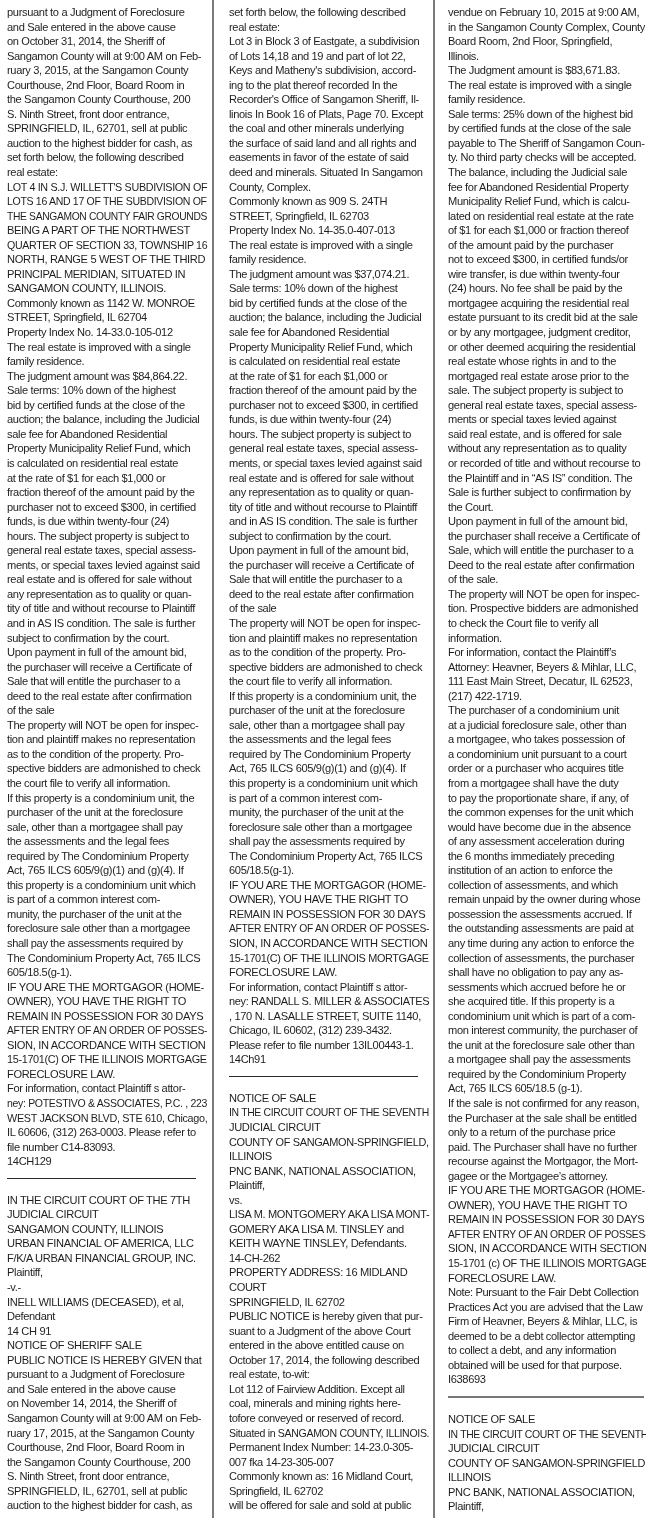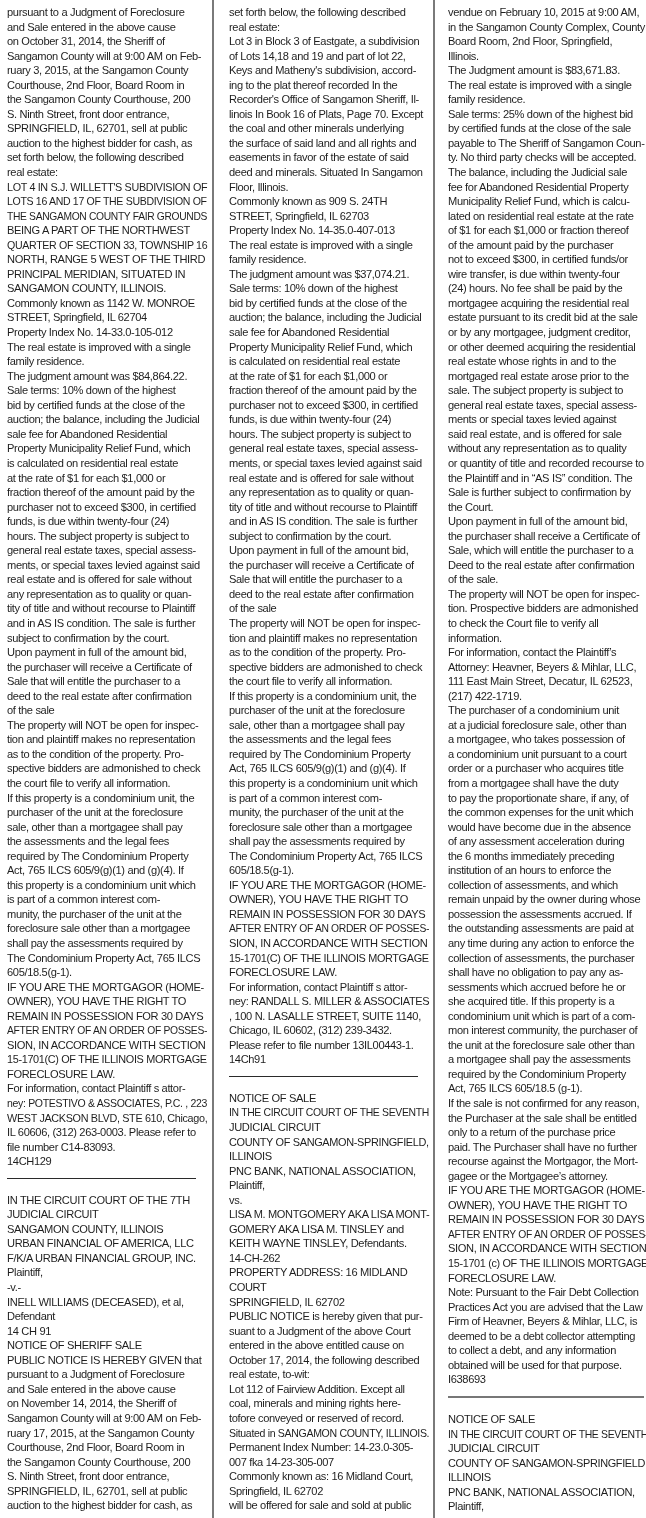--- a/index.html
+++ b/index.html
@@ -137,21 +137,21 @@
       <span class="ln">Lot 3 in Block 3 of Eastgate, a subdivision</span>
       <span class="ln">of Lots 14,18 and 19 and part of lot 22,</span>
       <span class="ln">Keys and Matheny's subdivision, accord-</span>
       <span class="ln">ing to the plat thereof recorded In the</span>
       <span class="ln">Recorder's Office of Sangamon Sheriff, Il-</span>
       <span class="ln">linois In Book 16 of Plats, Page 70. Except</span>
       <span class="ln">the coal and other minerals underlying</span>
       <span class="ln">the surface of said land and all rights and</span>
       <span class="ln">easements in favor of the estate of said</span>
       <span class="ln">deed and minerals. Situated In Sangamon</span>
-      <span class="ln">Floor, Illinois.</span>
+      <span class="ln">County, Complex.</span>
       <span class="ln">Commonly known as 909 S. 24TH</span>
       <span class="ln">STREET, Springfield, IL 62703</span>
       <span class="ln">Property Index No. 14-35.0-407-013</span>
       <span class="ln">The real estate is improved with a single</span>
       <span class="ln">family residence.</span>
       <span class="ln">The judgment amount was $37,074.21.</span>
       <span class="ln">Sale terms: 10% down of the highest</span>
       <span class="ln">bid by certified funds at the close of the</span>
       <span class="ln">auction; the balance, including the Judicial</span>
       <span class="ln">sale fee for Abandoned Residential</span>
@@ -194,21 +194,21 @@
       <span class="ln">605/18.5(g-1).</span>
       <span class="ln">IF YOU ARE THE MORTGAGOR (HOME-</span>
       <span class="ln">OWNER), YOU HAVE THE RIGHT TO</span>
       <span class="ln">REMAIN IN POSSESSION FOR 30 DAYS</span>
       <span class="ln" style="transform: scaleX(0.93); transform-origin: 0px 0px;">AFTER ENTRY OF AN ORDER OF POSSES-</span>
       <span class="ln">SION, IN ACCORDANCE WITH SECTION</span>
       <span class="ln" style="transform: scaleX(0.98); transform-origin: 0px 0px;">15-1701(C) OF THE ILLINOIS MORTGAGE</span>
       <span class="ln">FORECLOSURE LAW.</span>
       <span class="ln">For information, contact Plaintiff s attor-</span>
       <span class="ln" style="transform: scaleX(0.99); transform-origin: 0px 0px;">ney: RANDALL S. MILLER &amp; ASSOCIATES</span>
-      <span class="ln">, 100 N. LASALLE STREET, SUITE 1140,</span>
+      <span class="ln">, 170 N. LASALLE STREET, SUITE 1140,</span>
       <span class="ln">Chicago, IL 60602, (312) 239-3432.</span>
       <span class="ln">Please refer to file number 13IL00443-1.</span>
       <span class="ln">14Ch91</span>
       <span class="sep"></span>
       <span class="ln">NOTICE OF SALE</span>
       <span class="ln" style="transform: scaleX(0.939); transform-origin: 0px 0px;">IN THE CIRCUIT COURT OF THE SEVENTH</span>
       <span class="ln">JUDICIAL CIRCUIT</span>
       <span class="ln" style="transform: scaleX(0.985); transform-origin: 0px 0px;">COUNTY OF SANGAMON-SPRINGFIELD,</span>
       <span class="ln">ILLINOIS</span>
       <span class="ln">PNC BANK, NATIONAL ASSOCIATION,</span>
@@ -262,21 +262,21 @@
       <span class="ln">estate pursuant to its credit bid at the sale</span>
       <span class="ln">or by any mortgagee, judgment creditor,</span>
       <span class="ln">or other deemed acquiring the residential</span>
       <span class="ln">real estate whose rights in and to the</span>
       <span class="ln">mortgaged real estate arose prior to the</span>
       <span class="ln">sale.  The subject property is subject to</span>
       <span class="ln">general real estate taxes, special assess-</span>
       <span class="ln">ments or special taxes levied against</span>
       <span class="ln">said real estate, and is offered for sale</span>
       <span class="ln">without any representation as to quality</span>
-      <span class="ln">or quantity of title and recorded recourse to</span>
+      <span class="ln">or recorded of title and without recourse to</span>
       <span class="ln">the Plaintiff and in “AS IS” condition.  The</span>
       <span class="ln">Sale is further subject to confirmation by</span>
       <span class="ln">the Court.</span>
       <span class="ln">Upon payment in full of the amount bid,</span>
       <span class="ln">the purchaser shall receive a Certificate of</span>
       <span class="ln">Sale, which will entitle the purchaser to a</span>
       <span class="ln">Deed to the real estate after confirmation</span>
       <span class="ln">of the sale.</span>
       <span class="ln">The property will NOT be open for inspec-</span>
       <span class="ln">tion.  Prospective bidders are admonished</span>
@@ -290,21 +290,21 @@
       <span class="ln">at a judicial foreclosure sale, other than</span>
       <span class="ln">a mortgagee, who takes possession of</span>
       <span class="ln">a condominium unit pursuant to a court</span>
       <span class="ln">order or a purchaser who acquires title</span>
       <span class="ln">from a mortgagee shall have the duty</span>
       <span class="ln">to pay the proportionate share, if any, of</span>
       <span class="ln">the common expenses for the unit which</span>
       <span class="ln">would have become due in the absence</span>
       <span class="ln">of any assessment acceleration during</span>
       <span class="ln">the 6 months immediately preceding</span>
-      <span class="ln">institution of an hours to enforce the</span>
+      <span class="ln">institution of an action to enforce the</span>
       <span class="ln">collection of assessments, and which</span>
       <span class="ln">remain unpaid by the owner during whose</span>
       <span class="ln">possession the assessments accrued.  If</span>
       <span class="ln">the outstanding assessments are paid at</span>
       <span class="ln">any time during any action to enforce the</span>
       <span class="ln">collection of assessments, the purchaser</span>
       <span class="ln">shall have no obligation to pay any as-</span>
       <span class="ln">sessments which accrued before he or</span>
       <span class="ln">she acquired title. If this property is a</span>
       <span class="ln">condominium unit which is part of a com-</span>

